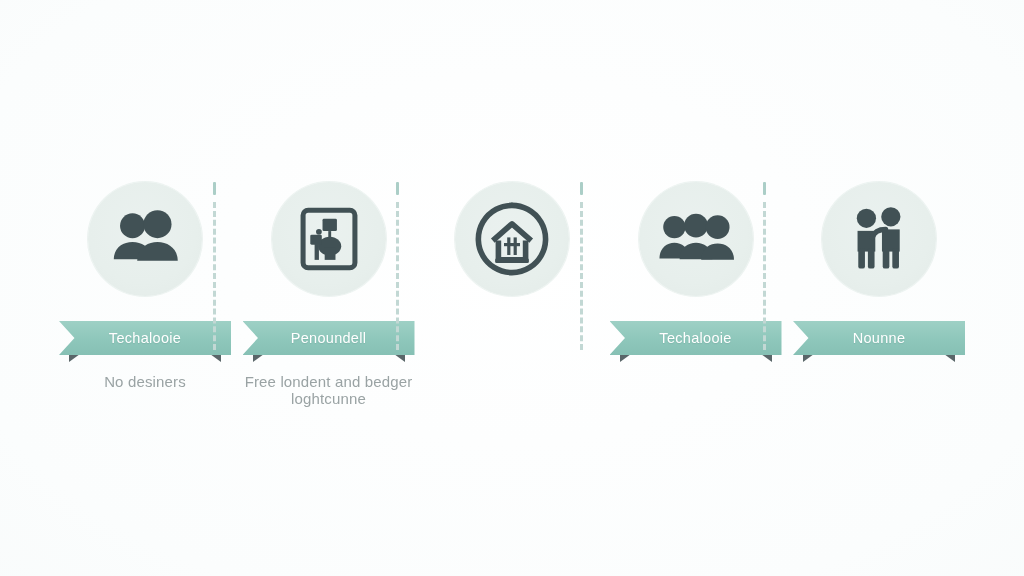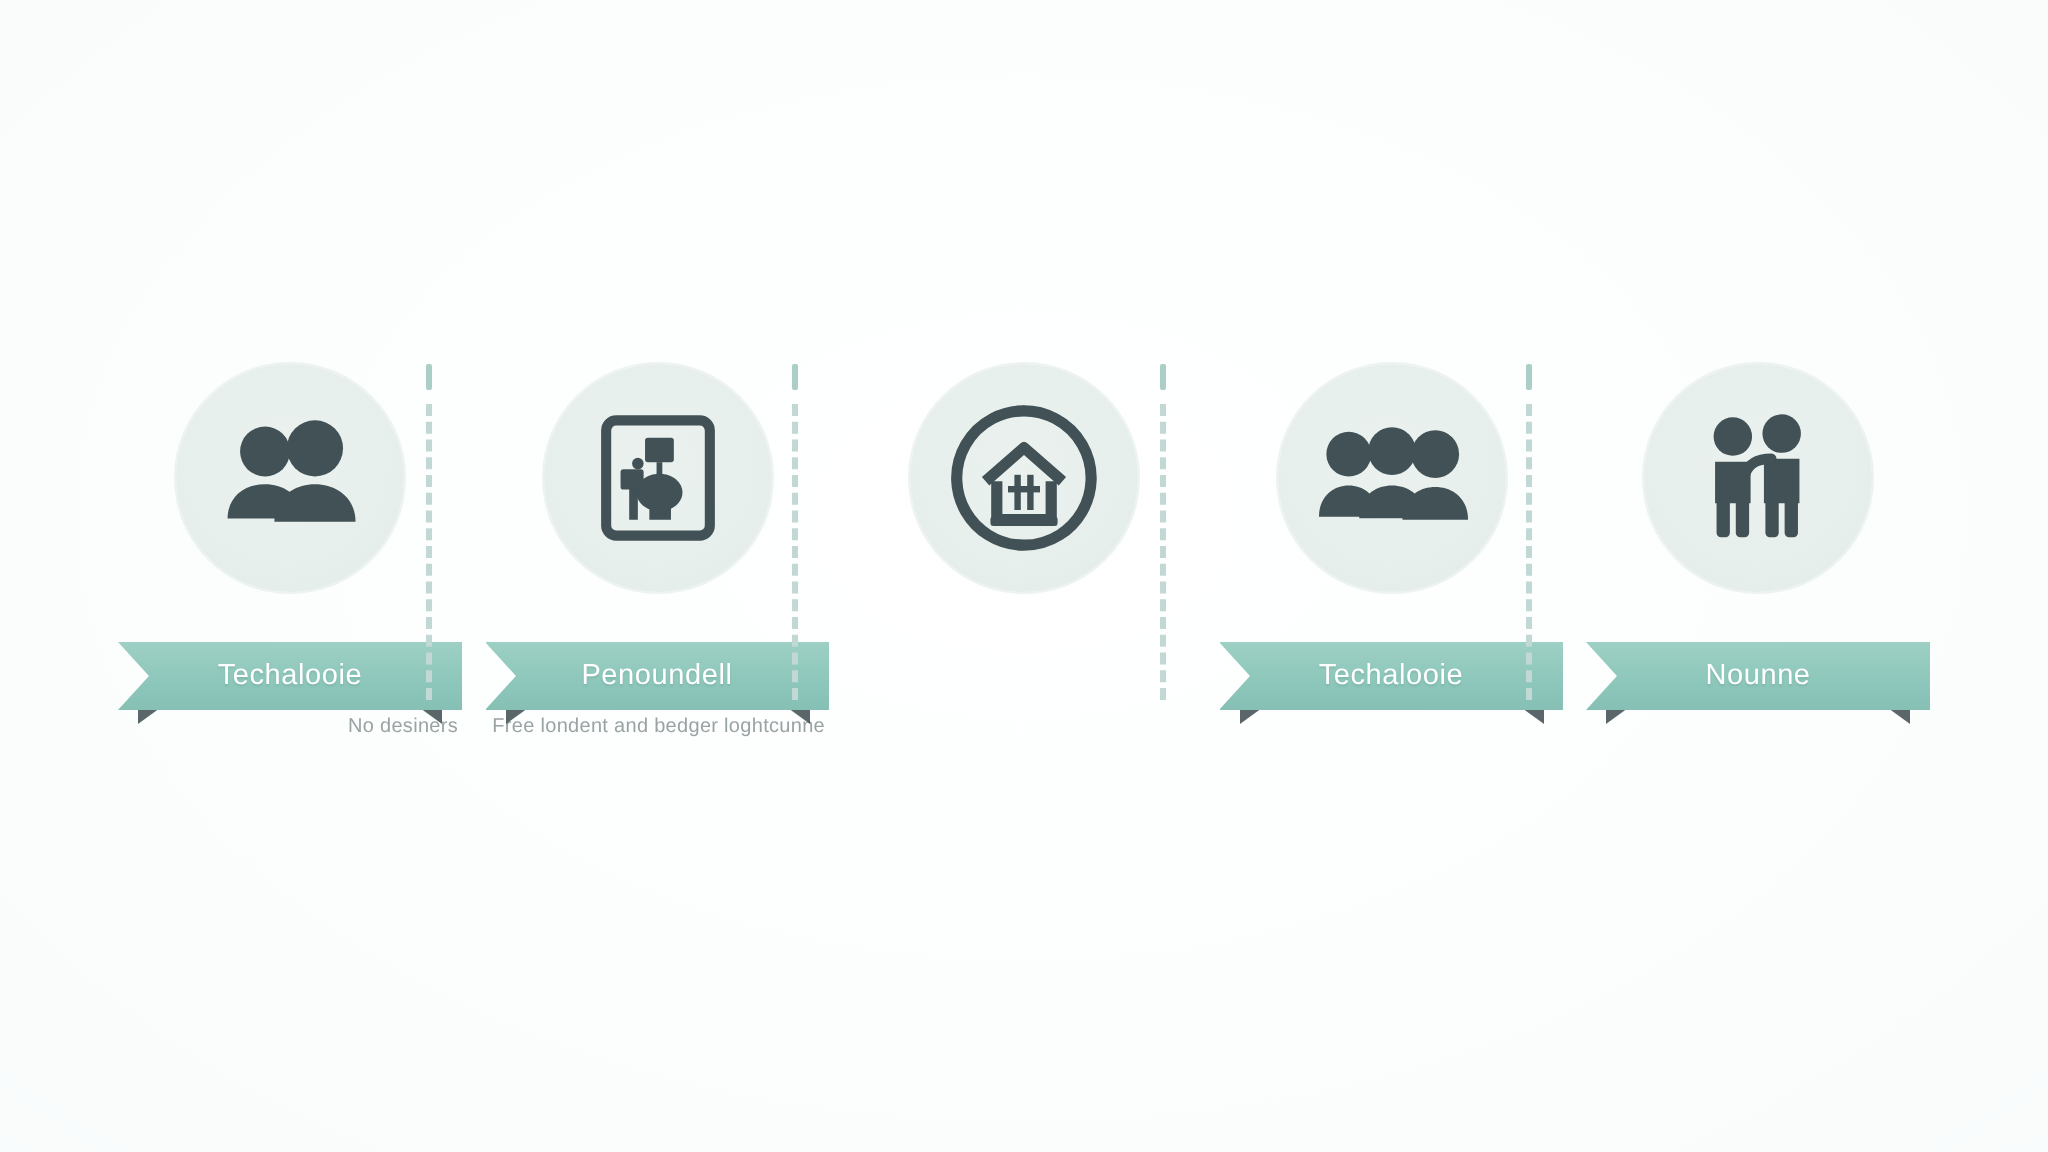--- a/index.html
+++ b/index.html
@@ -127,24 +127,25 @@
     color: #ffffff;
     font-size: 14.5px;
     letter-spacing: .3px;
     font-weight: 400;
     text-shadow: 0 1px 1px rgba(90,140,130,.25);
     white-space: nowrap;
   }
 
   
   .caption {
+    margin-top: 18px;
     width: 168px;
-    text-align: right;
+    text-align: center;
     color: #9aa3a4;
-    font-size: 10px;
+    font-size: 15px;
     line-height: 17px;
     letter-spacing: .15px;
   }
 </style>
 </head>
 <body>
 
 <div id="canvas">
 
   <div class="steps">

